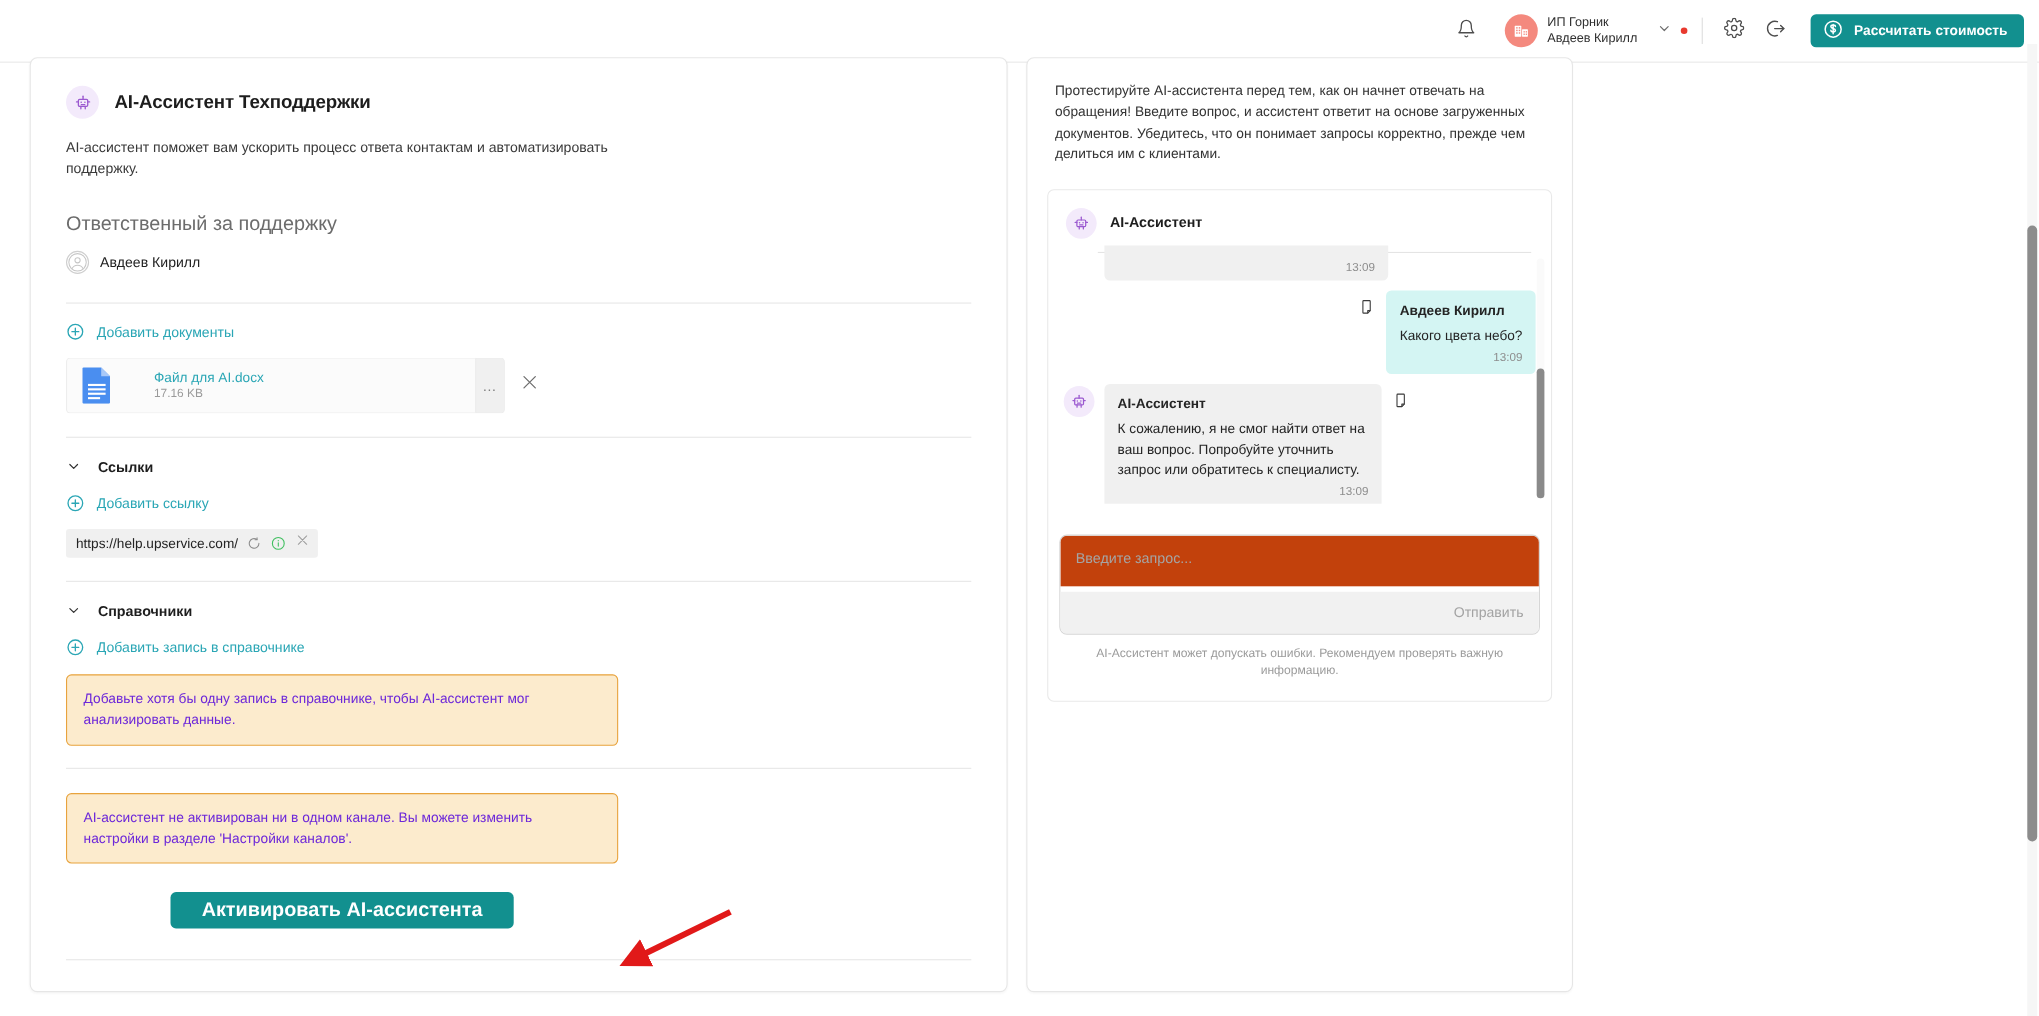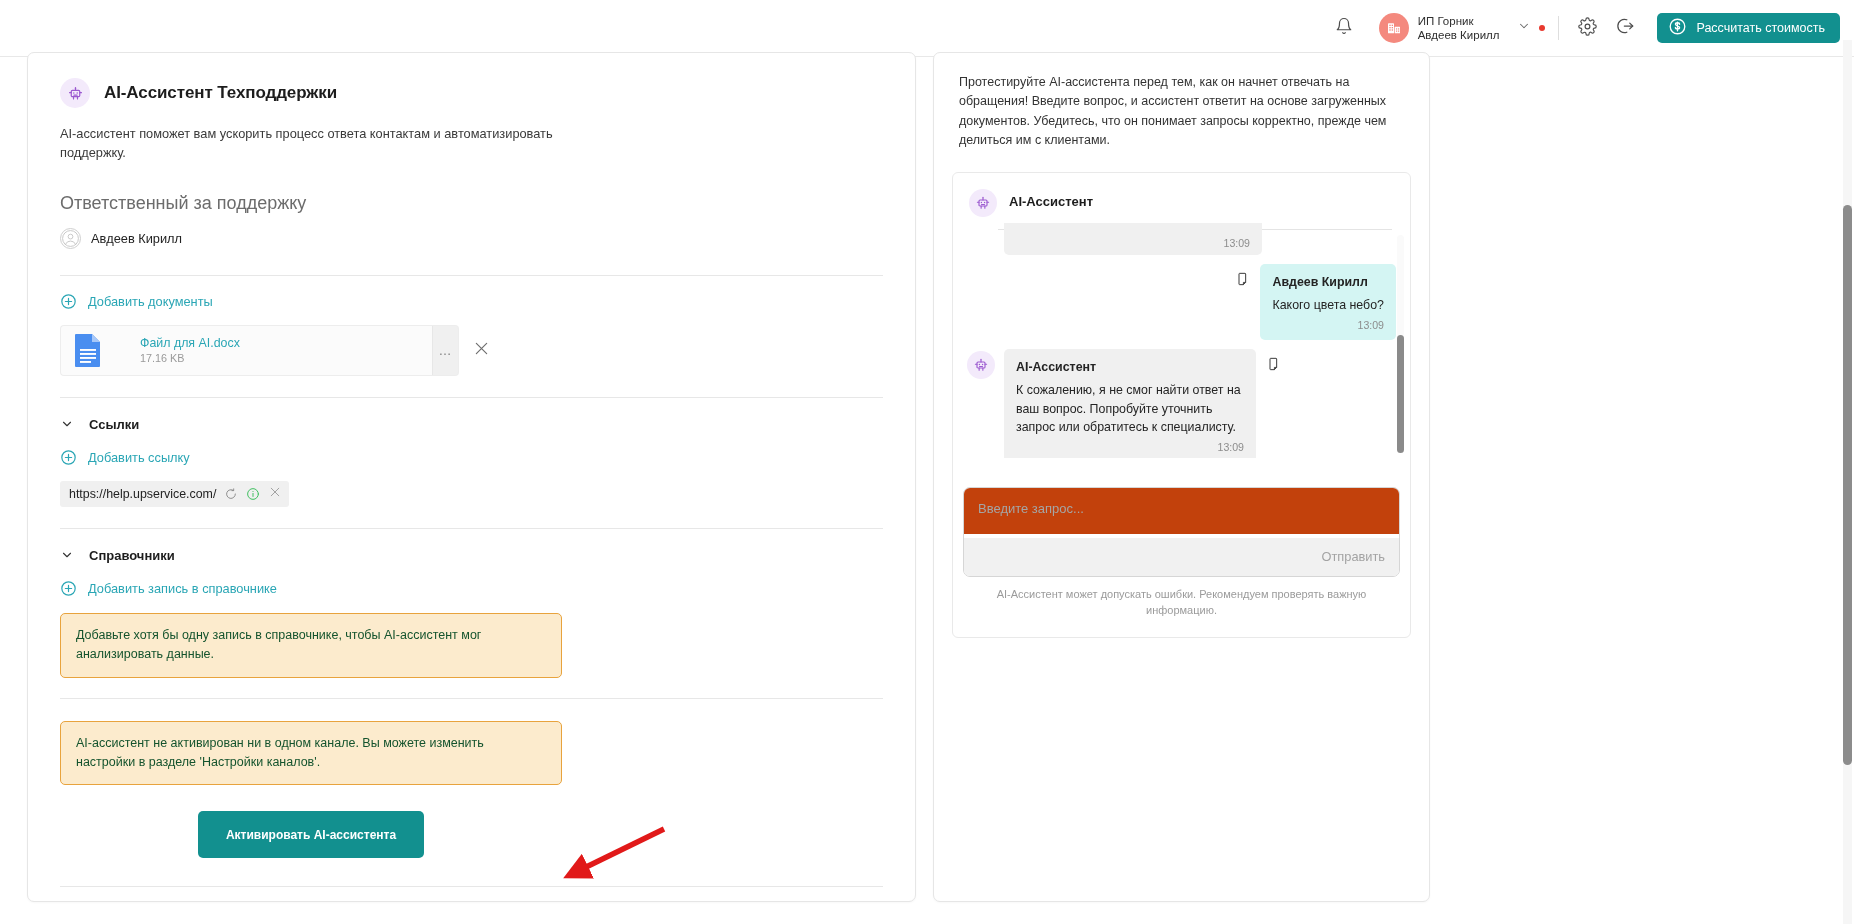--- a/index.html
+++ b/index.html
@@ -37,21 +37,21 @@
   .acct-text .l1 { font-size: 11.5px; color: #2f2f2f; }
   .acct-text .l2 { font-size: 11.5px; color: #2f2f2f; }
   .chev-wrap { display: flex; align-items: center; gap: 8px; margin-left: 9px; }
   .red-dot { width: 6px; height: 6px; border-radius: 50%; background: #e8392e; display:block; }
   .tb-sep { width: 1px; height: 24px; background: #dedede; margin: 0 11px; }
   .gear { margin-right: 5px; }
   .logout { margin-right: 14px; }
   .cost-btn {
     height: 30px; border-radius: 5px; background: #12908f; color: #fff;
     display: flex; align-items: center; gap: 9px; padding: 0 15px 0 11px;
-    font-size: 12.5px; font-weight: normal; cursor: pointer; white-space: nowrap;
+    font-size: 12.5px; font-weight: bold; cursor: pointer; white-space: nowrap;
   }
 
   
   .left-card {
     position: absolute; left: 27px; top: 52px; width: 889px; height: 850px;
     background: #fff; border: 1px solid #e6e6e6; border-radius: 7px;
     box-shadow: 0 1px 2px rgba(0,0,0,0.03);
     overflow: hidden;
   }
   .lc-inner { padding: 25px 32px 0 32px; }
@@ -115,28 +115,28 @@
     margin-top: 15px; height: 26px; display: inline-flex; align-items: center;
     gap: 8px; background: #f0f0f0; border-radius: 3px; padding: 0 7px 0 9px;
     width: fit-content;
   }
   .url-text { font-size: 12.4px; color: #232323; }
   .chip-icon { display: flex; align-items: center; cursor: pointer; }
 
   .warn-box {
     margin-top: 16px; width: 502px; background: #fcebcd; border: 1px solid #e8a33d;
     border-radius: 5px; padding: 12px 15px; font-size: 12.5px; line-height: 1.55;
-    color: #14532d;
+    color: #6d28d9;
   }
   .warn-box.second { margin-top: 22px; }
 
   .activate-wrap { margin-top: 26px; width: 502px; display: flex; justify-content: center; }
   .activate-btn {
     background: #12908f; color: #fff; border: none; border-radius: 5px;
-    height: 47px; padding: 0 28px; font-size: 12px; font-weight: bold;
+    height: 33px; padding: 0 28px; font-size: 18px; font-weight: bold;
     cursor: pointer; font-family: inherit; text-align: center;
   }
 
   
   .right-card {
     position: absolute; left: 933px; top: 52px; width: 497px; height: 850px;
     background: #fff; border: 1px solid #e6e6e6; border-radius: 7px;
     box-shadow: 0 1px 2px rgba(0,0,0,0.03);
     overflow: hidden;
   }

